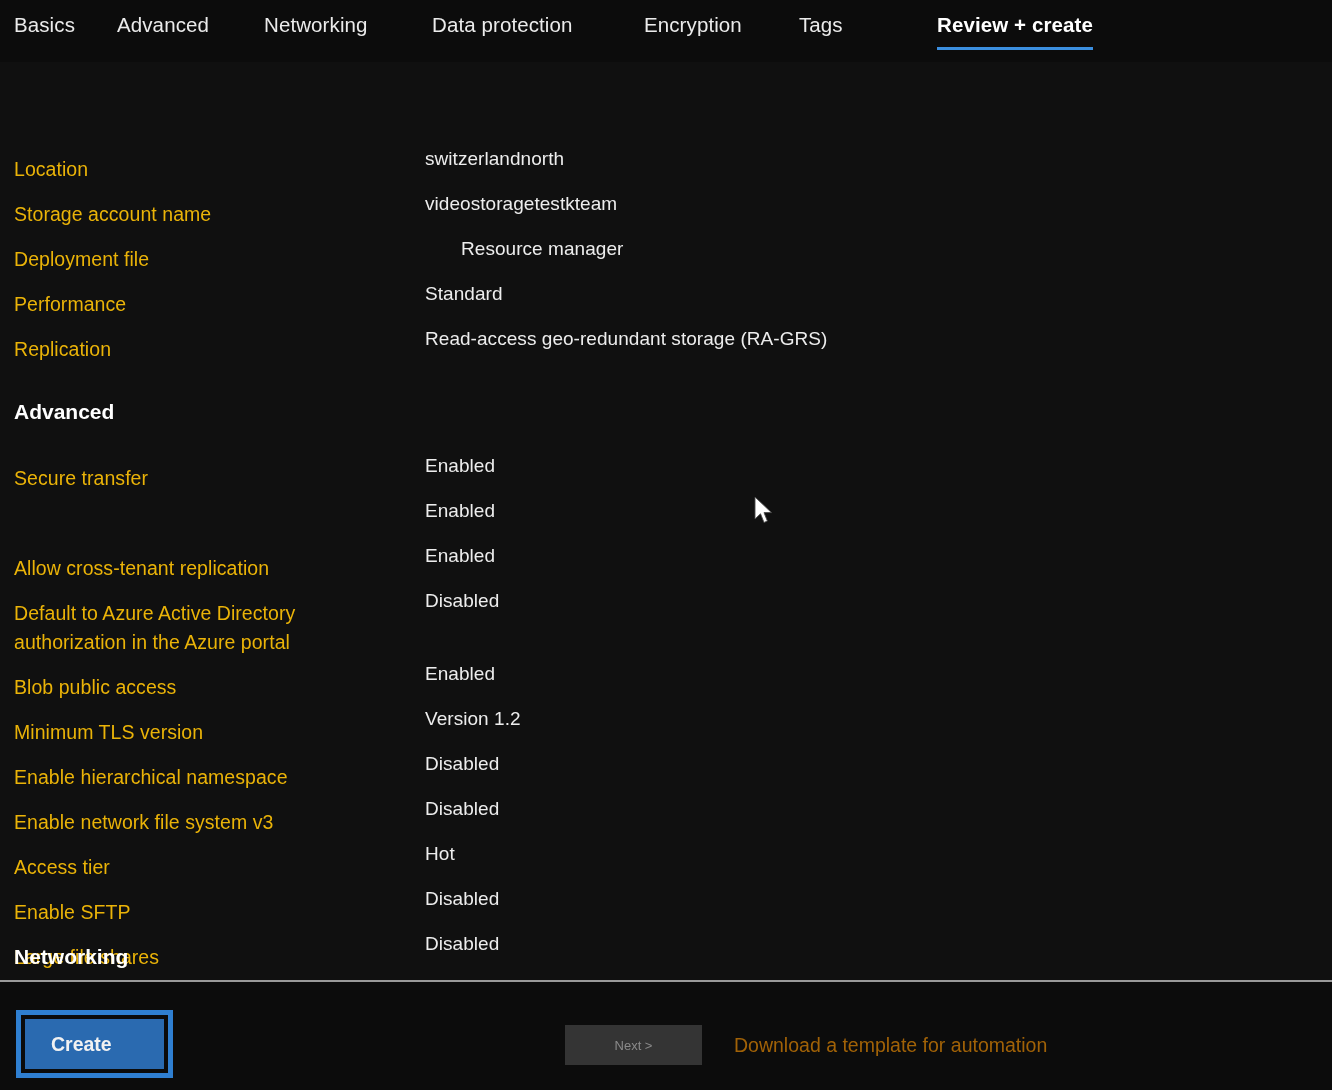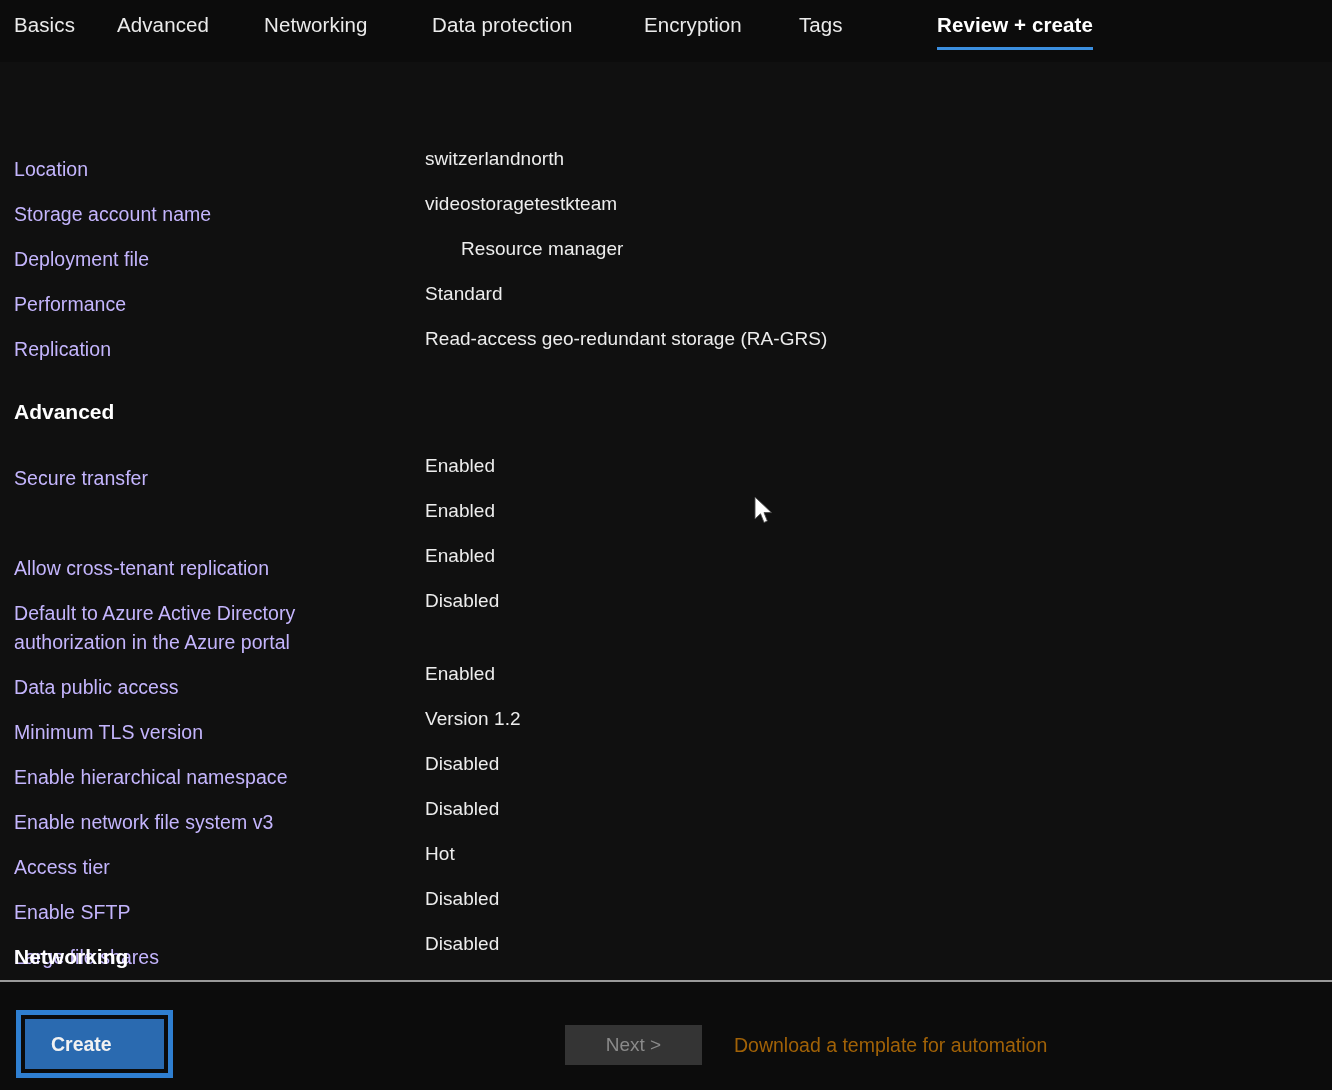--- a/index.html
+++ b/index.html
@@ -56,21 +56,21 @@
     left: 0;
     width: 1332px;
     height: 918px;
     background: #101010;
   }
 
   .label {
     position: absolute;
     left: 14px;
     font-size: 19.5px;
-    color: #c4b5fd;
+    color: #eab308;
     white-space: nowrap;
     letter-spacing: 0.05px;
     line-height: 29px;
   }
   .label.two-line {
     white-space: normal;
     width: 330px;
   }
   .value {
     position: absolute;
@@ -152,21 +152,21 @@
   #next-button {
     position: absolute;
     left: 549px;
     top: 43px;
     width: 137px;
     height: 40px;
     background: #343434;
     border: none;
     color: #8a8a8a;
     font-family: "Liberation Sans", sans-serif;
-    font-size: 19px;
+    font-size: 13px;
     box-sizing: border-box;
     cursor: default;
   }
   #download-link {
     position: absolute;
     left: 718px;
     top: 52px;
     font-size: 19.5px;
     color: #a16207;
     text-decoration: none;
@@ -209,21 +209,21 @@
     <div class="label" style="top: 273px;">Replication</div>
     <div class="value" style="top: 266px;">Read-access geo-redundant storage (RA-GRS)</div>
     <div class="section-heading" style="top: 338px;">Advanced</div>
     <div class="label" style="top: 402px;">Secure transfer</div>
     <div class="value" style="top: 393px;">Enabled</div>
     <div class="value" style="top: 438px;">Enabled</div>
     <div class="label" style="top: 492px;">Allow cross-tenant replication</div>
     <div class="value" style="top: 483px;">Enabled</div>
     <div class="label two-line" style="top: 537px;">Default to Azure Active Directory authorization in the Azure portal</div>
     <div class="value" style="top: 528px;">Disabled</div>
-    <div class="label" style="top: 611px;">Data public access</div>
+    <div class="label" style="top: 611px;">Blob public access</div>
     <div class="value" style="top: 601px;">Enabled</div>
     <div class="label" style="top: 656px;">Minimum TLS version</div>
     <div class="value" style="top: 646px;">Version 1.2</div>
     <div class="label" style="top: 701px;">Enable hierarchical namespace</div>
     <div class="value" style="top: 691px;">Disabled</div>
     <div class="label" style="top: 746px;">Enable network file system v3</div>
     <div class="value" style="top: 736px;">Disabled</div>
     <div class="label" style="top: 791px;">Access tier</div>
     <div class="value" style="top: 781px;">Hot</div>
     <div class="label" style="top: 836px;">Enable SFTP</div>

